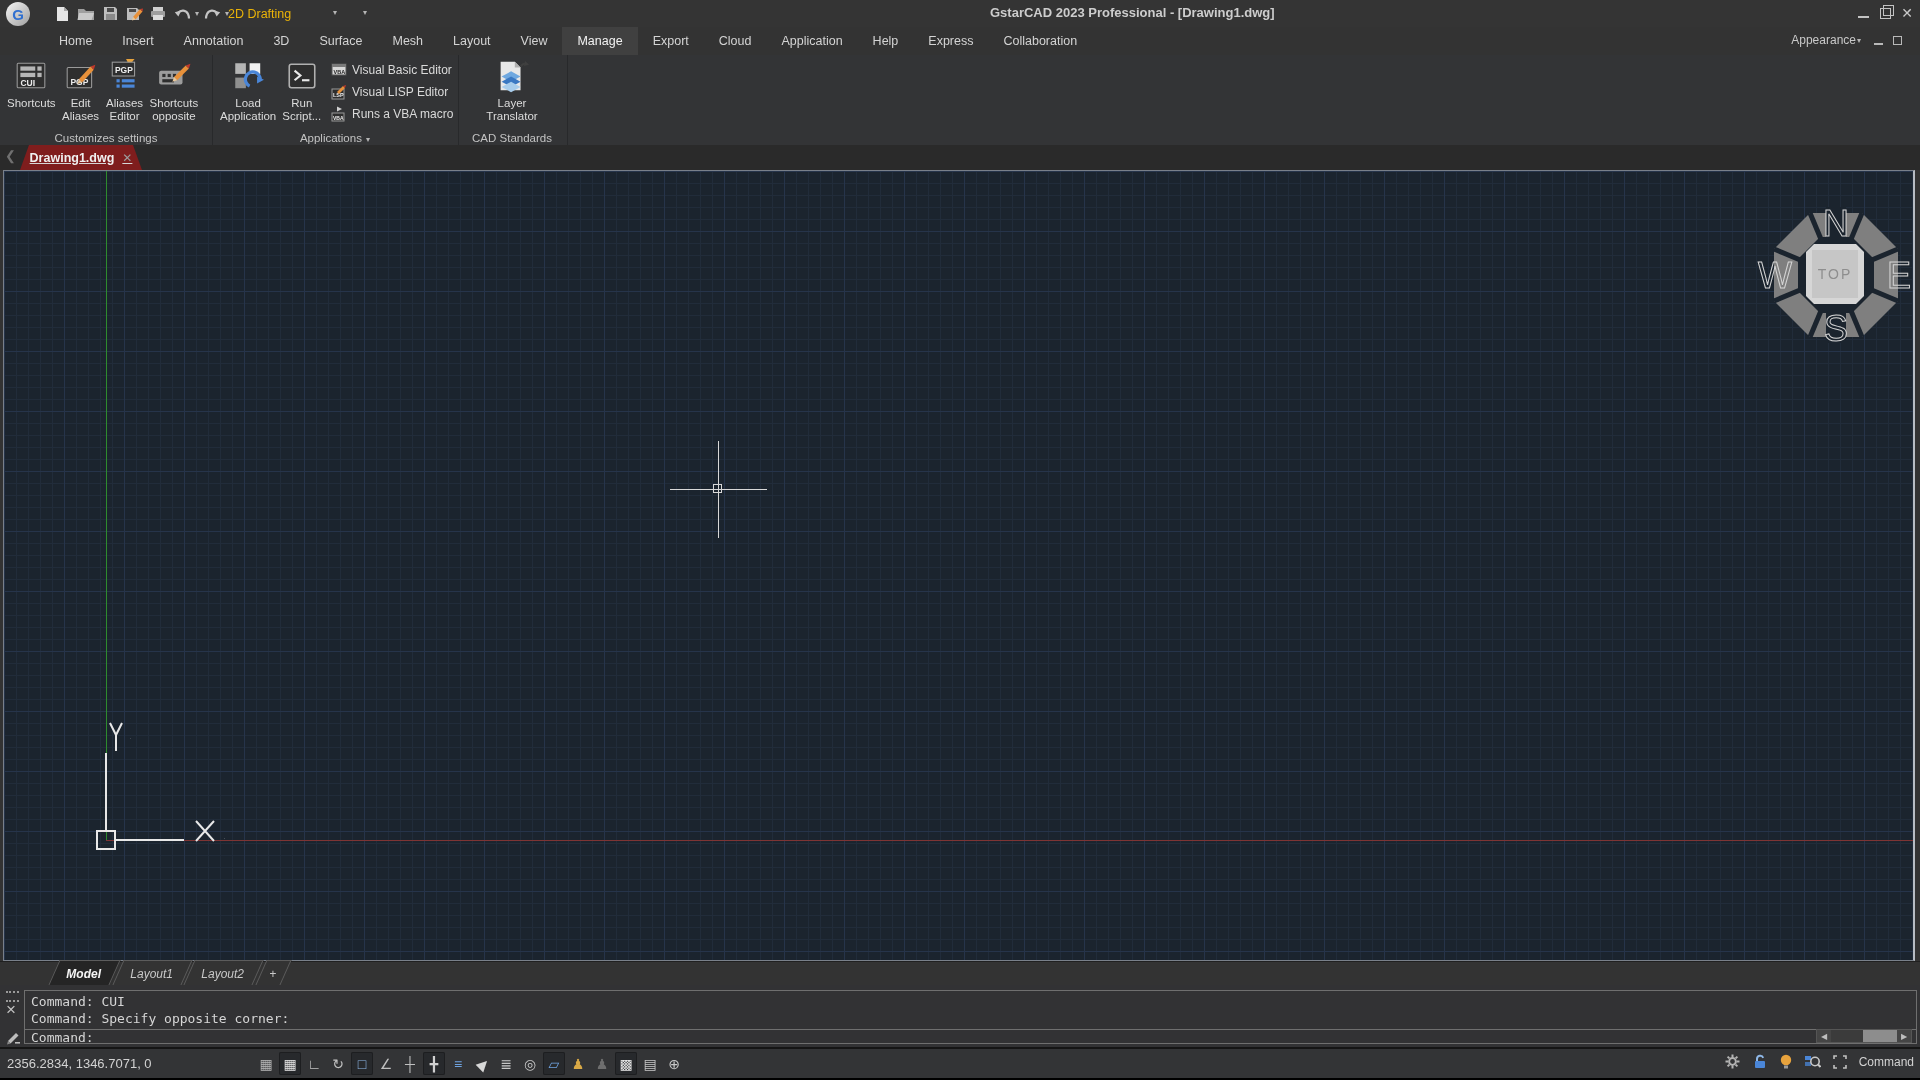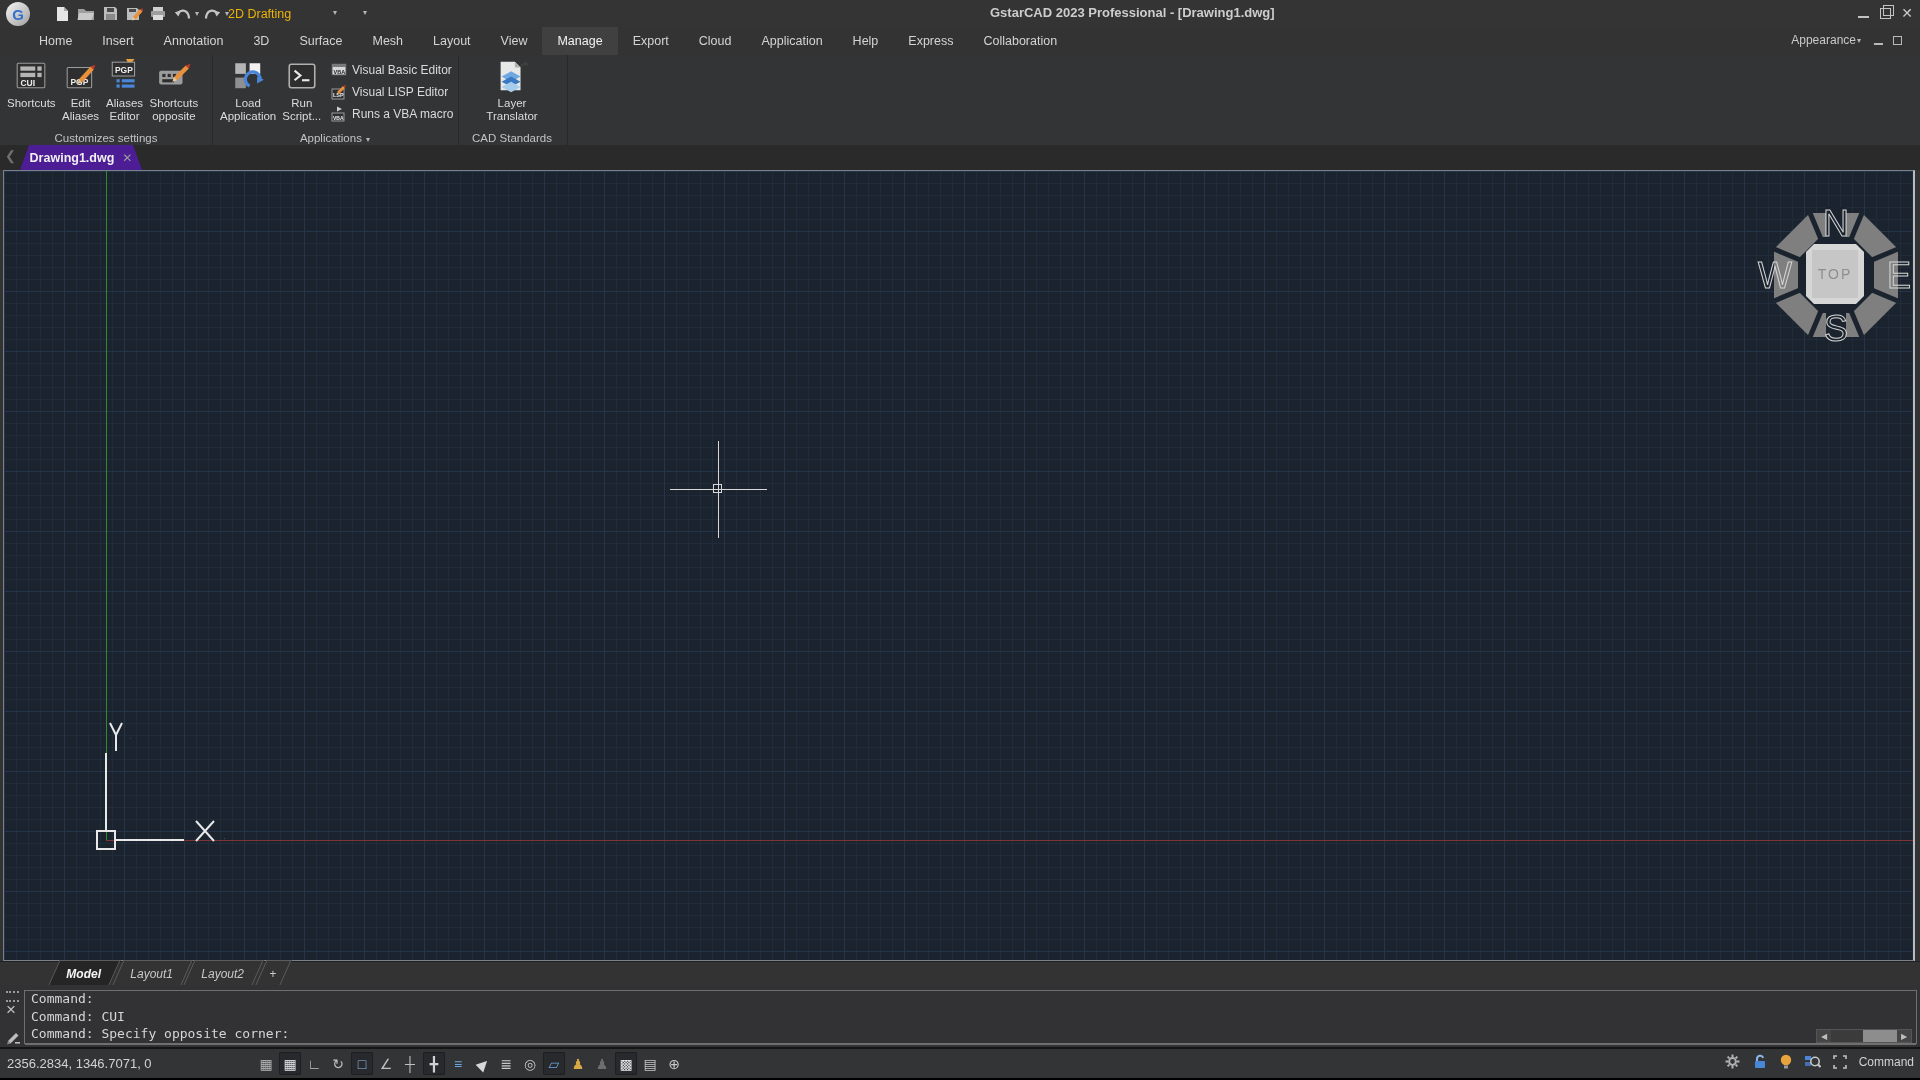--- a/index.html
+++ b/index.html
@@ -21,21 +21,21 @@
   #tbchev{left:362px;top:8px;}
   #wintitle{left:990px;top:5px;font-size:13px;font-weight:bold;color:#cdcdcd;white-space:nowrap;}
   .wc{display:flex;align-items:center;justify-content:center;width:22px;height:20px;}
   #winctrls{right:2px;top:3px;display:flex;}
   .wc-min{width:11px;border-bottom:2px solid #c3c3c3;height:8px;}
   .wc-rest{position:relative;width:9px;height:9px;border:1px solid #c3c3c3;background:#343434;}
   .wc-rest:before{content:"";position:absolute;left:2px;top:-4px;width:9px;height:9px;border:1px solid #c3c3c3;}
   .wc-x{font-size:14px;color:#c9c9c9;line-height:14px;}
 
   
-  #menubar{left:0;top:27px;width:1920px;height:28px;background:#333;display:flex;align-items:stretch;padding-left:24px;box-sizing:border-box;}
+  #menubar{left:0;top:27px;width:1920px;height:28px;background:#333;display:flex;align-items:stretch;padding-left:44px;box-sizing:border-box;}
   .mtab{display:flex;align-items:center;padding:0 15px;font-size:12.5px;color:#d4d4d4;cursor:default;}
   .mtab.active{background:#404040;color:#f2f2f2;}
   #appearance{right:58px;top:33px;font-size:12px;color:#c9c9c9;display:flex;align-items:center;gap:0;}
   #mdictrl{right:18px;top:36px;display:flex;gap:10px;align-items:center;}
   .mdi-min{width:9px;border-bottom:2px solid #b9b9b9;height:6px;}
   .mdi-rest{width:7px;height:7px;border:1px solid #b9b9b9;}
 
   
   #ribbon{left:0;top:55px;width:1920px;height:90px;background:#333436;border-bottom:1px solid #252525;}
   .rgroup{position:absolute;top:0;height:90px;border-right:1px solid #28292b;}
@@ -44,23 +44,23 @@
   .rbtn{display:flex;flex-direction:column;align-items:center;padding:1px 3px;border-radius:2px;}
   .ric{width:38px;height:38px;display:flex;justify-content:center;}
   .rlab{font-size:11.5px;line-height:13px;color:#dcdcdc;text-align:center;white-space:nowrap;}
   .applist{position:absolute;left:118px;top:4px;}
   .applist .arow{display:flex;align-items:center;gap:5px;height:22px;}
   .arow .alab{font-size:12px;color:#dadada;white-space:nowrap;}
 
   
   #docbar{left:0;top:145px;width:1920px;height:25px;background:#2a2a2a;}
   #backchev{left:5px;top:3px;font-size:13px;color:#707070;}
-  #doctab{left:20px;top:0;width:122px;height:25px;background:#4c1d95;
+  #doctab{left:20px;top:0;width:122px;height:25px;background:#7f1d1d;
           clip-path:polygon(9px 0,calc(100% - 9px) 0,100% 100%,0 100%);
-          display:flex;align-items:center;justify-content:center;gap:8px;}
+          display:flex;align-items:center;justify-content:center;gap:8px;text-decoration:underline;}
   #doctab .dname{font-size:12.5px;font-weight:bold;color:#f0f0f0;}
   #doctab .dx{font-size:12px;color:#9d9d9d;}
 
   
   #canvas{left:3px;top:170px;width:1912px;height:791px;box-sizing:border-box;
           border:1px solid #79808a;border-right:2px solid #b7bcc3;
           background-color:#1b242e;
           background-image:
             linear-gradient(#26344a 1px,transparent 1px),
             linear-gradient(90deg,#26344a 1px,transparent 1px),
@@ -433,26 +433,26 @@
     <div id="cmdgutter" class="abs">
       <div id="cmddots" class="abs"></div>
       <div id="cmdx" class="abs">×</div>
       <svg id="cmdpencil" class="abs" width="16" height="16">
           <polygon points="3,12 11,4 13.5,6.5 5.5,14.5" fill="#bdbdbd"></polygon>
           <polygon points="3,12 5.5,14.5 2,15.5" fill="#8a8a8a"></polygon>
           <rect x="10" y="13" width="5" height="1.6" fill="#bdbdbd"></rect>
         </svg>
     </div>
     <div id="cmdbox" class="abs">
-      <div id="cmdinput">
-        <span>Command:</span>
-      </div>
       <div id="cmdhist">
         <div>Command: CUI</div>
         <div>Command: Specify opposite corner:</div>
+      </div>
+      <div id="cmdinput">
+        <span>Command:</span>
       </div>
     </div>
     <div id="cmdscroll" class="abs">
       <span class="sarrow">◀</span>
       <span id="sthumb"></span>
       <span class="sarrow" style="margin-left:0;">▶</span>
     </div>
   </div>
 
   <div id="statusbar" class="abs">

